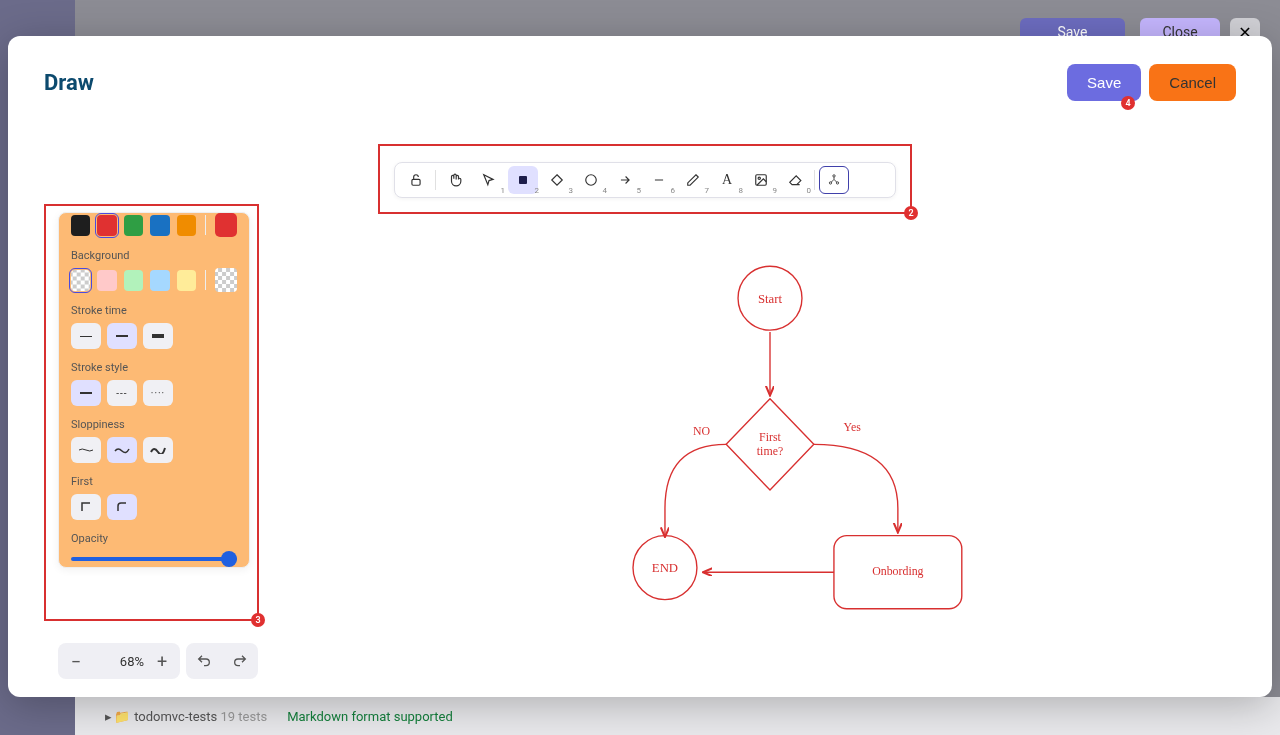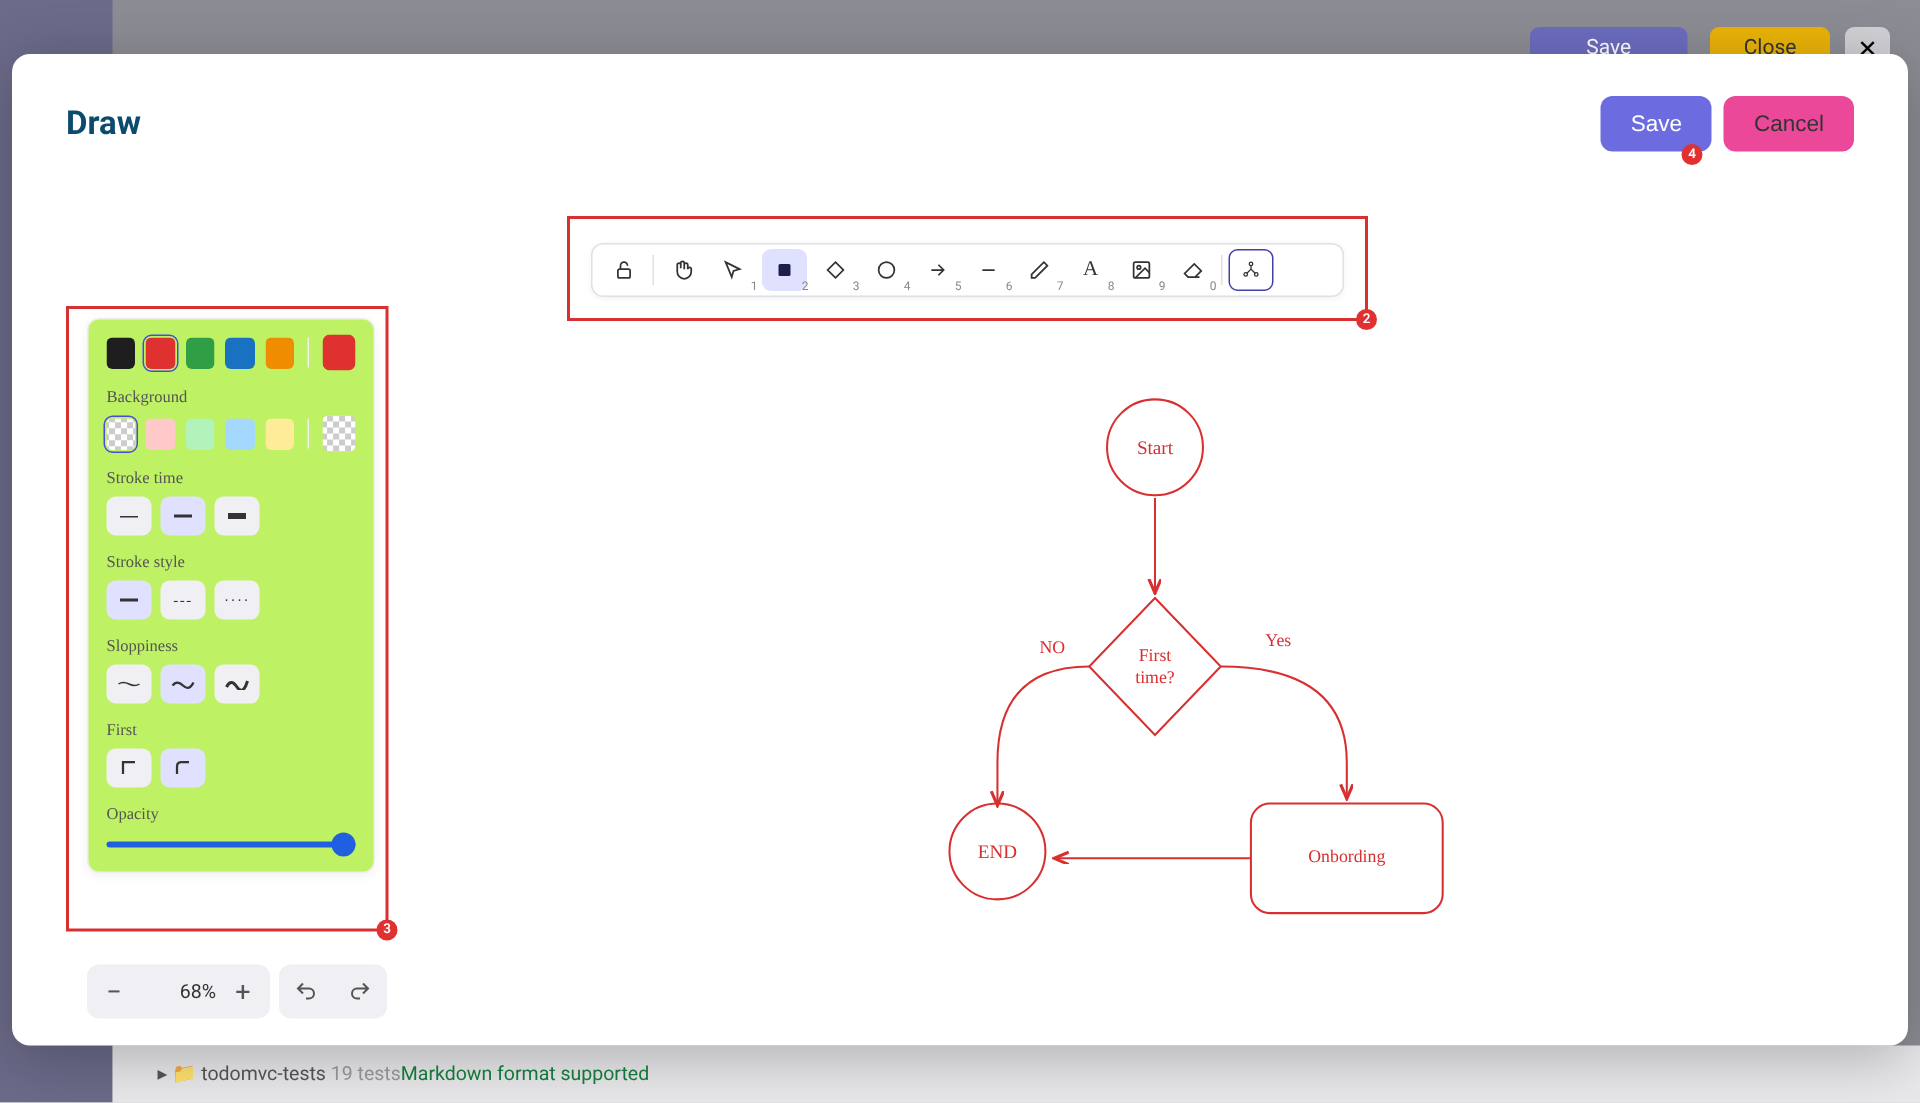--- a/index.html
+++ b/index.html
@@ -1,39 +1,39 @@
 <!DOCTYPE html>
 <html><head>
 <meta charset="utf-8">
 <style>
 * { box-sizing: border-box; margin: 0; padding: 0; }
 body { font-family: -apple-system, BlinkMacSystemFont, "Segoe UI", Roboto, sans-serif; background: #f5f5f5; overflow: hidden; width: 1280px; height: 735px; position: relative; }
 .backdrop { position: absolute; inset: 0; background: #8c8c94; }
 .backdrop-left { position: absolute; top: 0; left: 0; width: 75px; height: 100%; background: #6b6b8a; }
 .backdrop-save { position: absolute; top: 18px; right: 155px; width: 105px; height: 28px; background: #6c6cbf; border-radius: 6px; color: #fff; display:flex; align-items:center; justify-content:center; font-size:14px; }
-.backdrop-close { position: absolute; top: 18px; right: 60px; width: 80px; height: 28px; background: #eab308; border-radius: 6px; color:#333; display:flex; align-items:center; justify-content:center; font-size:14px;}
+.backdrop-close { position: absolute; top: 18px; right: 60px; width: 80px; height: 28px; background: #c4b5fd; border-radius: 6px; color:#333; display:flex; align-items:center; justify-content:center; font-size:14px;}
 .backdrop-x { position: absolute; top: 18px; right: 20px; width: 30px; height: 28px; background: #d0d0d5; border-radius: 6px; display:flex;align-items:center;justify-content:center;}
-.bottom-strip { position: absolute; bottom: 0; left: 75px; right: 0; height: 38px; background: #e9e9ec; display:flex; align-items:center; padding-left:30px; font-size:13px; color:#555;}
+.bottom-strip { position: absolute; bottom: 0; left: 75px; right: 0; height: 38px; background: #e9e9ec; display:flex; align-items:center; padding-left:30px; gap:20px; font-size:13px; color:#555;}
 .modal { position: absolute; top: 36px; left: 8px; right: 8px; bottom: 38px; background: #fff; border-radius: 12px; box-shadow: 0 8px 40px rgba(0,0,0,0.25); overflow: hidden; }
 .modal-header { position: absolute; top: 28px; left: 36px; right: 36px; display:flex; justify-content:space-between; align-items:center; }
 .modal-title { font-size: 22px; font-weight: 700; color: #0c4a6e; }
 .header-buttons { display:flex; gap:8px; align-items:center; position: relative;}
 .btn { padding: 10px 20px; border-radius: 8px; font-size: 15px; font-weight: 500; border: none; cursor: pointer; }
 .btn-primary { background: #6c6ce0; color: #fff; }
-.btn-secondary { background: #ec4899; color: #333; }
+.btn-secondary { background: #f97316; color: #333; }
 .annot { position: absolute; width: 14px; height: 14px; background: #e03030; border-radius: 50%; color:#fff; font-size:9px; display:flex; align-items:center; justify-content:center; font-weight:600;}
 .toolbar-wrap { position: absolute; top: 108px; left: 370px; width: 534px; height: 70px; border: 2px solid #d83030; }
 .toolbar { position: absolute; top: 126px; left: 386px; width: 502px; height: 36px; background: #fff; border: 1px solid #e0e0e8; border-radius: 8px; display:flex; align-items:center; padding: 0 6px; gap: 4px; box-shadow: 0 1px 4px rgba(0,0,0,0.05);}
 .tool-btn { width: 30px; height: 28px; border-radius: 6px; display:flex; align-items:center; justify-content:center; cursor:pointer; position: relative; color:#333;}
 .tool-btn.active { background: #e0e0ff; }
 .tool-btn.outlined { border: 1px solid #4040aa; }
 .tool-sep { width: 1px; height: 20px; background: #e0e0e0; }
 .tool-sub { position: absolute; bottom: -1px; right: -1px; font-size: 8px; color: #888; }
 .shape-panel-border { position: absolute; top: 168px; left: 36px; width: 215px; height: 417px; border: 2px solid #d83030; }
-.shape-panel { position: absolute; top: 176px; left: 50px; width: 192px; background: #bef264; border: 1px solid #eee; border-radius: 8px; padding: 10px 12px; box-shadow: 0 2px 8px rgba(0,0,0,0.06); font-size: 11px; color: #555; font-family: Liberation Serif, serif; }
+.shape-panel { position: absolute; top: 176px; left: 50px; width: 192px; background: #fdba74; border: 1px solid #eee; border-radius: 8px; padding: 0 12px; box-shadow: 0 2px 8px rgba(0,0,0,0.06); font-size: 11px; color: #555; }
 .swatch-row { display:flex; gap:7px; align-items:center; }
 .swatch { width: 21px; height: 21px; border-radius: 4px; cursor:pointer; border: 1px solid transparent; }
 .swatch.selected { outline: 1.5px solid #4a4ae0; outline-offset: 1px; }
 .swatch.big { width: 24px; height: 24px; }
 .swatch.transparent { background: repeating-conic-gradient(#ccc 0% 25%, #fff 0% 50%) 50% / 8px 8px; }
 .sect-label { margin-top: 12px; margin-bottom: 6px; font-size: 11px; }
 .opt-row { display:flex; gap:6px; }
 .opt-btn { width: 30px; height: 26px; border-radius: 6px; background: #f0f0f4; display:flex; align-items:center; justify-content:center; cursor:pointer; font-size:12px; color:#333;}
 .opt-btn.active { background: #e0e0ff; }
 .opacity-slider { width: 100%; margin-top:6px; position:relative; height:16px;}

